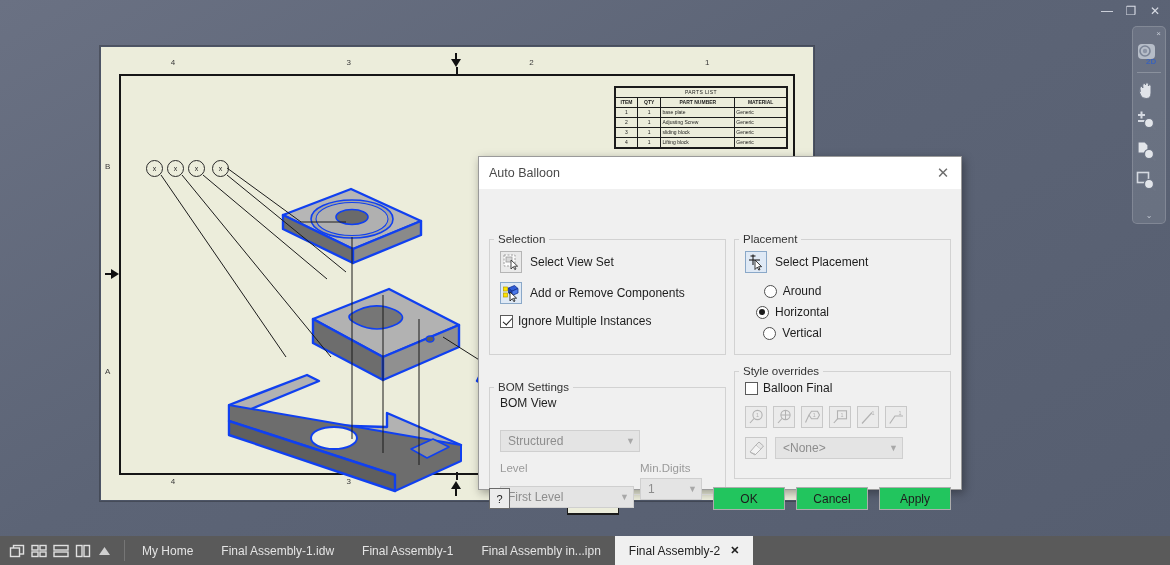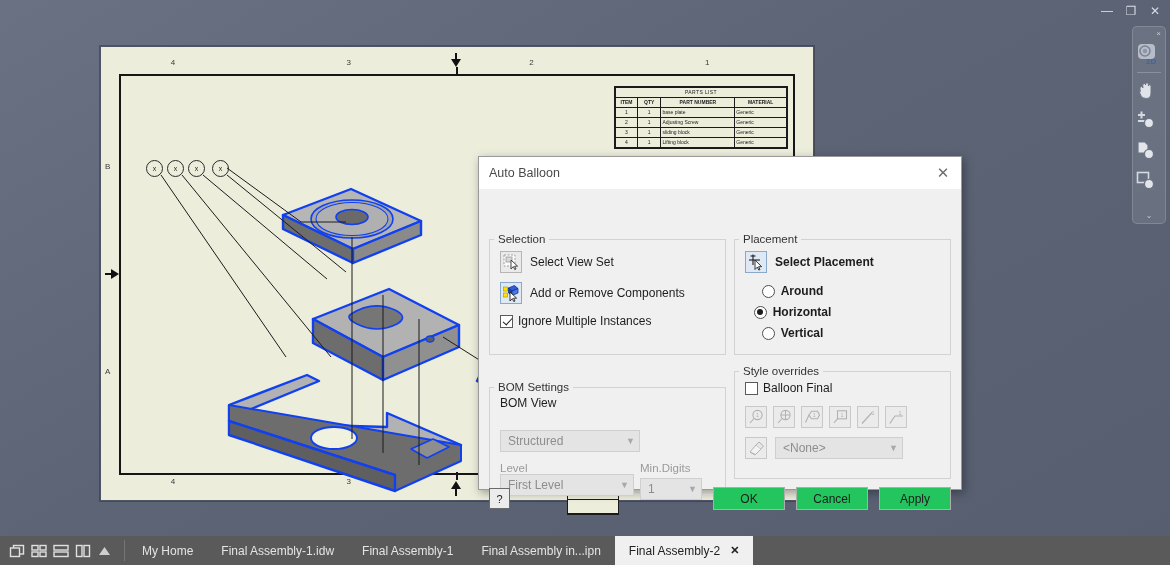--- a/index.html
+++ b/index.html
@@ -405,21 +405,21 @@
           </div>
           <label class="chk">
             <span class="chkbox on"></span>
             <span>Ignore Multiple Instances</span>
           </label>
         </div>
       </fieldset>
 
       <fieldset class="grp g-placement">
         <legend>Placement</legend>
-        <div style="padding:6px 10px 0 10px;font-weight:bold;">
+        <div style="padding:6px 10px 0 10px;">
           <div class="row" style="margin-bottom:11px;">
             <span class="iconbtn active">
               <svg width="18" height="18" viewBox="0 0 18 18">
                 <path d="M2 7 H13" stroke="#1c1c1c" stroke-width="1.1"></path>
                 <path d="M6 1.5 V12" stroke="#1c1c1c" stroke-width="1.1"></path>
                 <path d="M3.5 3 H8.5" stroke="#1c1c1c" stroke-width="1.1"></path>
                 <path d="M8 7 L8 16.5 L10.3 14.1 L11.8 17.1 L13 16.5 L11.6 13.7 L14.6 13.7 Z" fill="#fff" stroke="#222" stroke-width=".9"></path>
               </svg>
             </span>
             <span class="rowlabel">Select Placement</span>
@@ -447,21 +447,21 @@
       <fieldset class="grp g-bom">
         <legend>BOM Settings</legend>
         <div style="padding:3px 10px 0 10px;">
           <div style="margin-bottom:20px;">BOM View</div>
           <div class="selbox" style="width:140px;margin-bottom:10px;">
             <span class="cv">Structured</span>
             <span class="chev">▼</span>
           </div>
           <div style="display:flex;">
             <div style="width:140px;">
-              <div class="dimlabel" style="margin-bottom:0;">Level</div>
+              <div class="dimlabel" style="margin-bottom:12px;">Level</div>
               <div class="selbox" style="width:134px;">
                 <span class="cv">First Level</span>
                 <span class="chev">▼</span>
               </div>
             </div>
             <div>
               <div class="dimlabel" style="margin-bottom:4px;">Min.Digits</div>
               <div class="selbox" style="width:62px;">
                 <span class="cv">1</span>
                 <span class="chev">▼</span>

